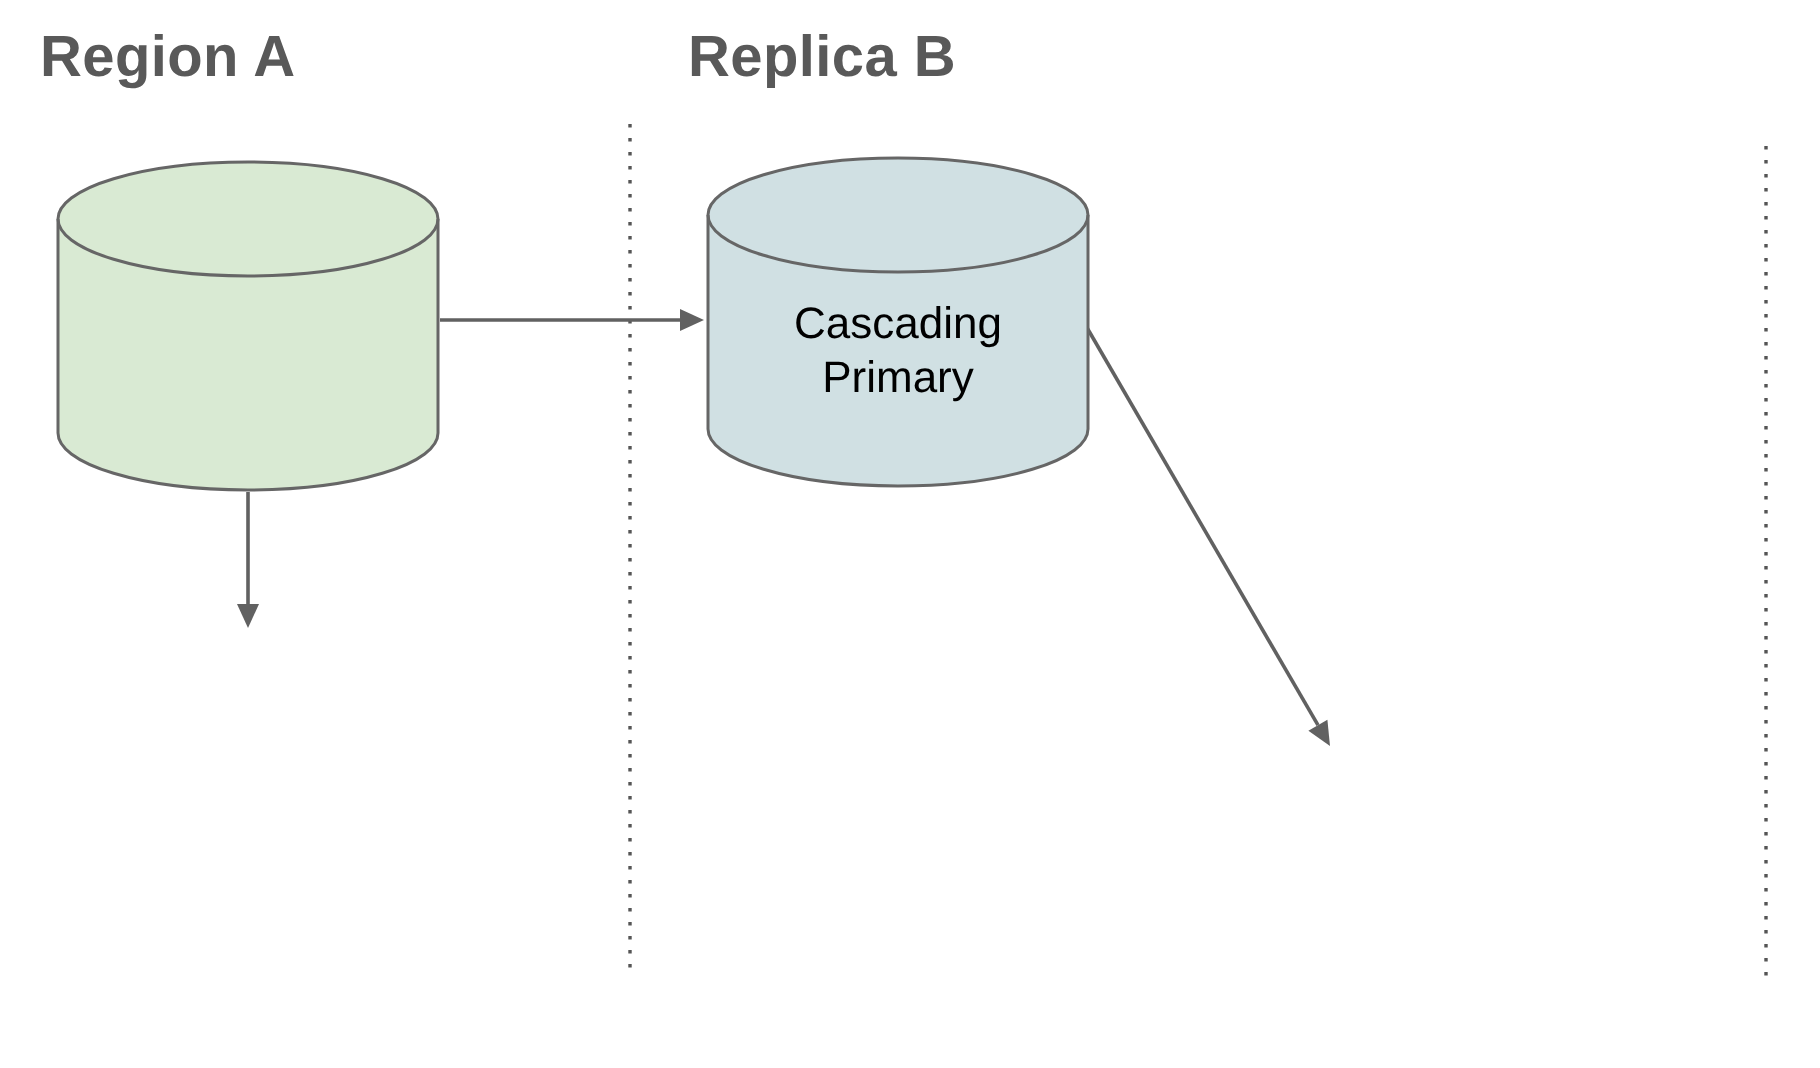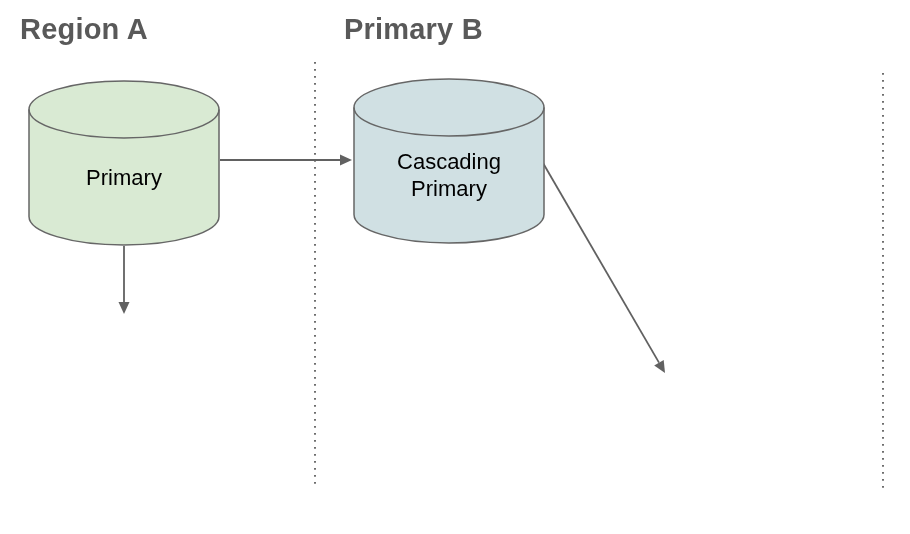--- a/index.html
+++ b/index.html
@@ -66,21 +66,21 @@
   #node-replica-a { left: 28px;  top: 314px; }
   #node-replica-b { left: 666px; top: 301px; }
 </style>
 </head>
 <body>
 
 <div class="canvas">
 
   <h1 class="region-title" id="region-a-title">Region A</h1>
 
-  <h1 class="region-title" id="region-b-title">Primary B</h1>
+  <h1 class="region-title" id="region-b-title">Replica B</h1>
 
   <svg class="connector-layer" viewBox="0 0 910 534" xmlns="http://www.w3.org/2000/svg">
 
     <line x1="315" y1="62" x2="315" y2="488" stroke-width="1.7" stroke-dasharray="1.7 5.3" stroke="#555555"></line>
 
     <line x1="883" y1="73" x2="883" y2="493" stroke-width="1.7" stroke-dasharray="1.7 5.3" stroke="#555555"></line>
 
     <g>
       <line x1="220" y1="160" x2="341" y2="160" stroke-width="1.8" stroke="#616161"></line>
       <polygon points="352,160 340,154.5 340,165.5" fill="#616161"></polygon>
@@ -95,21 +95,20 @@
       <line x1="543" y1="163" x2="659" y2="362.6" stroke-width="1.8" stroke="#616161"></line>
       <polygon points="665,373 654.2,365.4 663.7,359.9" fill="#616161"></polygon>
     </g>
   </svg>
 
   <div class="cylinder" id="node-primary">
     <svg width="192" height="166" viewBox="0 0 192 166">
       <path d="M1 29.5 A95 28.5 0 0 1 191 29.5 L191 136.5 A95 28.5 0 0 1 1 136.5 Z" stroke="#666666" stroke-width="1.5" fill="#d9ead3"></path>
       <path d="M1 29.5 A95 28.5 0 0 0 191 29.5" fill="none" stroke="#666666" stroke-width="1.5"></path>
     </svg>
-    <div class="label">Primary</div>
   </div>
 
   <div class="cylinder" id="node-cascading">
     <svg width="192" height="166" viewBox="0 0 192 166">
       <path d="M1 29.5 A95 28.5 0 0 1 191 29.5 L191 136.5 A95 28.5 0 0 1 1 136.5 Z" stroke="#666666" stroke-width="1.5" fill="#d0e0e3"></path>
       <path d="M1 29.5 A95 28.5 0 0 0 191 29.5" fill="none" stroke="#666666" stroke-width="1.5"></path>
     </svg>
     <div class="label">Cascading Primary</div>
   </div>
 

